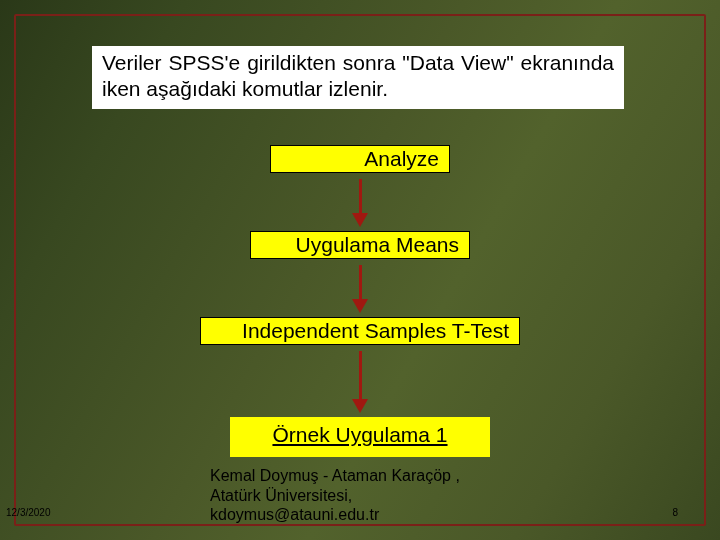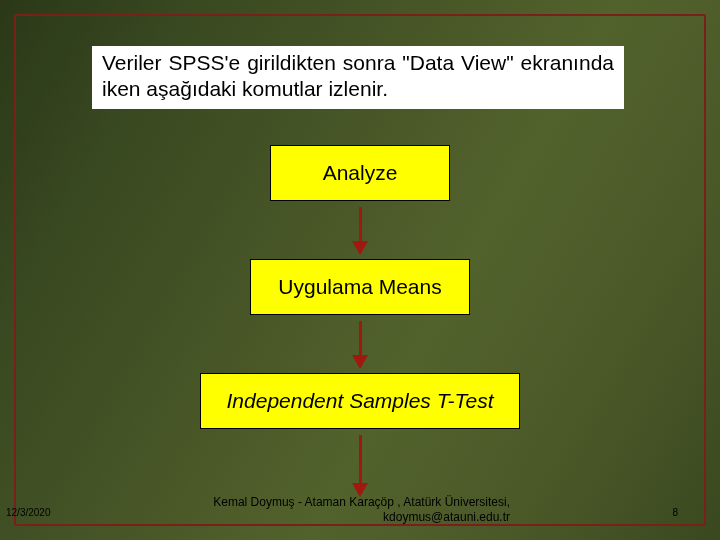--- a/index.html
+++ b/index.html
@@ -39,26 +39,26 @@
     width: 720px;
     display: flex;
     flex-direction: column;
     align-items: center;
   }
   .step {
     background: #ffff00;
     border: 1.5px solid #000;
     font-size: 21px;
     color: #000;
-    text-align: center;
-    padding: 15px 10px;
+    text-align: right;
+    padding: 1px 10px;
   }
   .step-analyze { min-width: 180px; }
   .step-compare { min-width: 220px; }
-  .step-ttest   { min-width: 320px; font-style: italic; }
+  .step-ttest   { min-width: 320px; }
   .step-link {
     background: #ffff00;
     min-width: 260px;
     font-size: 21px;
     color: #000;
     text-align: center;
     padding: 6px 12px 10px 12px;
     text-decoration: underline;
   }
   .arrow {
@@ -87,22 +87,22 @@
     left: 6px;
     font-size: 10px;
     color: #000;
   }
   .footer-center {
     position: absolute;
     bottom: 16px;
     left: 50%;
     transform: translateX(-50%);
     width: 300px;
-    text-align: right;
-    font-size: 12px;
+    text-align: left;
+    font-size: 16px;
     color: #000;
     line-height: 1.2;
   }
   .footer-page {
     position: absolute;
     bottom: 22px;
     right: 42px;
     font-size: 10px;
     color: #000;
   }
@@ -139,19 +139,22 @@
 
     <div class="step step-ttest">
       <span>Independent Samples T-Test</span>
     </div>
 
     <div class="arrow arrow-3">
       <div class="arrow-shaft"></div>
       <div class="arrow-head"></div>
     </div>
 
+    <div class="step-link">
+      <span>Örnek Uygulama 1</span>
+    </div>
 
   </div>
 
   <div class="footer-date">12/3/2020</div>
   <div class="footer-center">Kemal Doymuş - Ataman Karaçöp , Atatürk Üniversitesi, kdoymus@atauni.edu.tr</div>
   <div class="footer-page">8</div>
 </div>
 
 </body></html>

